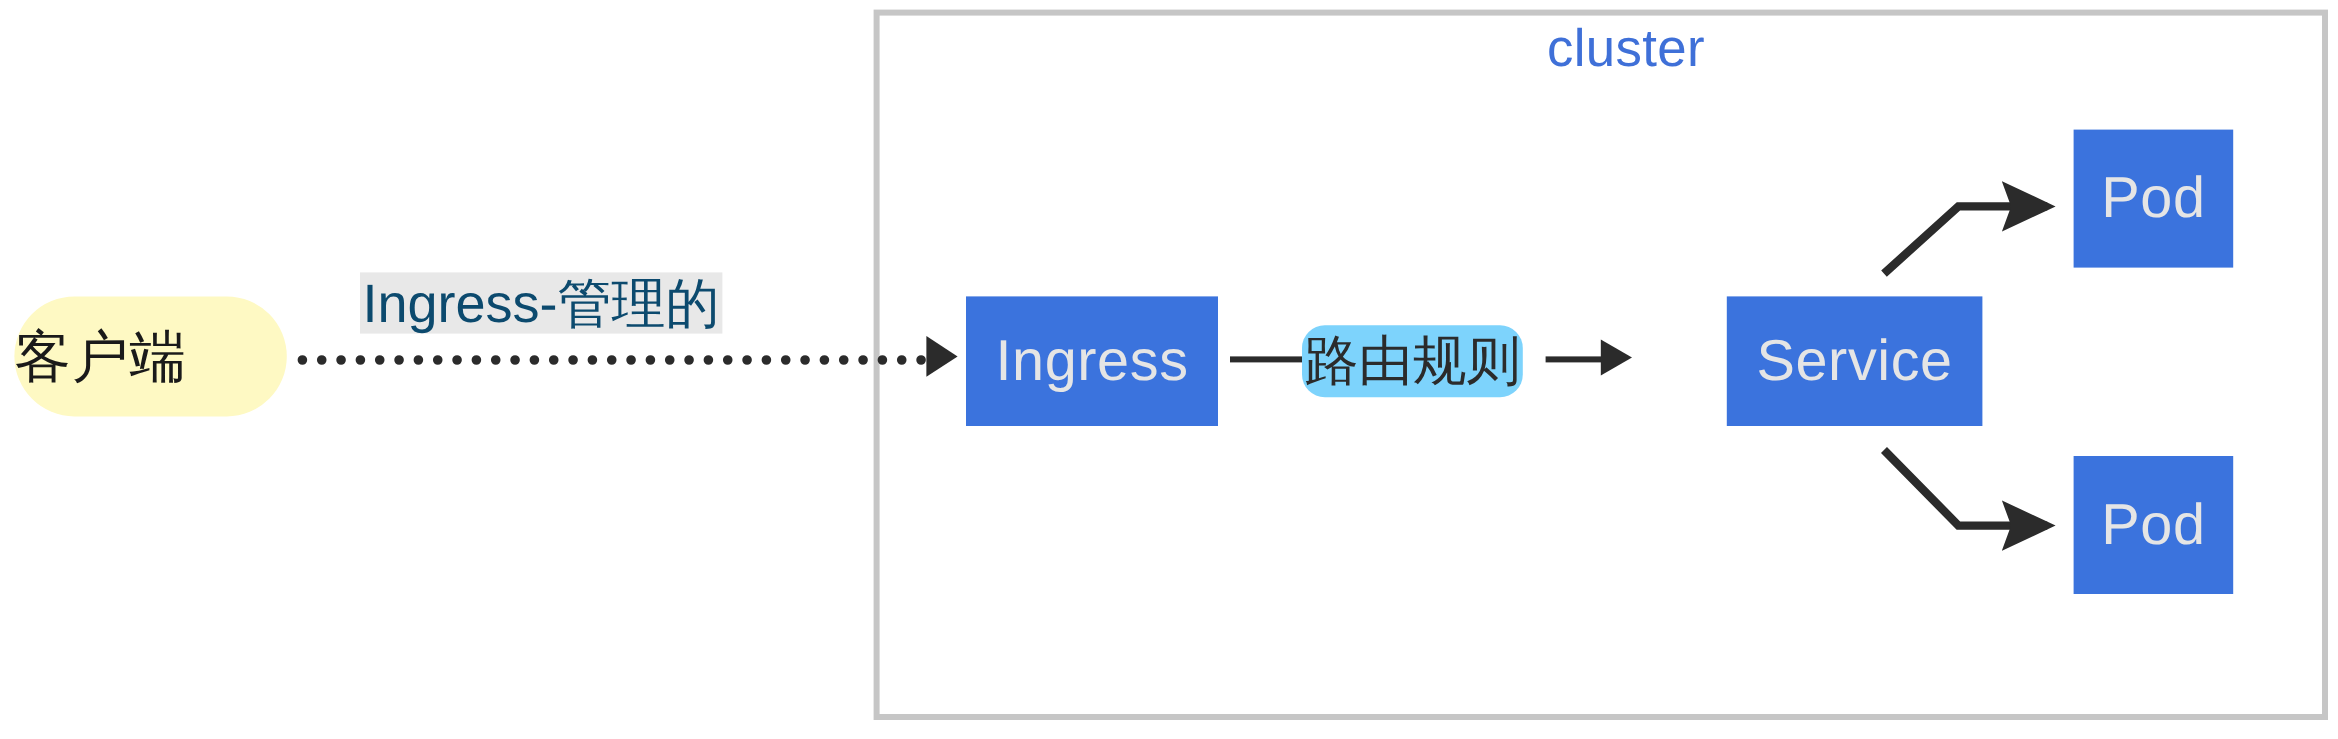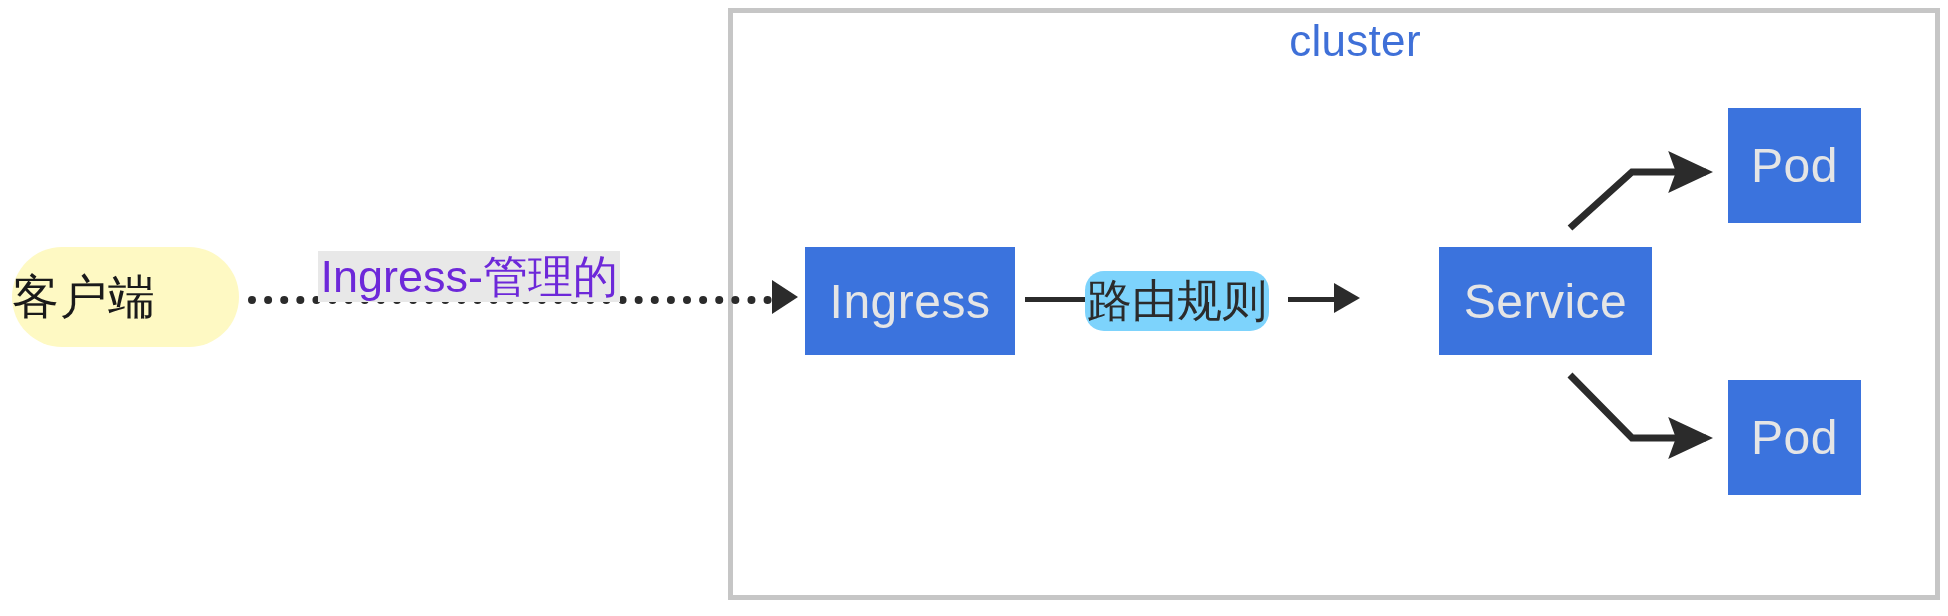--- a/index.html
+++ b/index.html
@@ -79,26 +79,26 @@
     height: 0;
     border-top: 17px solid transparent;
     border-bottom: 17px solid transparent;
     border-left: 26px solid #2b2b2b;
   }
 
   
   .lb-label {
     position: absolute;
     left: 300px;
-    top: 250px;
+    top: 226px;
     width: 320px;
-    text-align: right;
+    text-align: left;
     line-height: 1.22;
     font-size: 45px;
-    color: #6d28d9;
+    color: #0c4a6e;
     white-space: nowrap;
   }
   .lb-label .hl {
     background: #e8e8e8;
     padding: 0 2px;
   }
   .lb-label .line2 {
     display: block;
     margin-top: 3px;
   }

